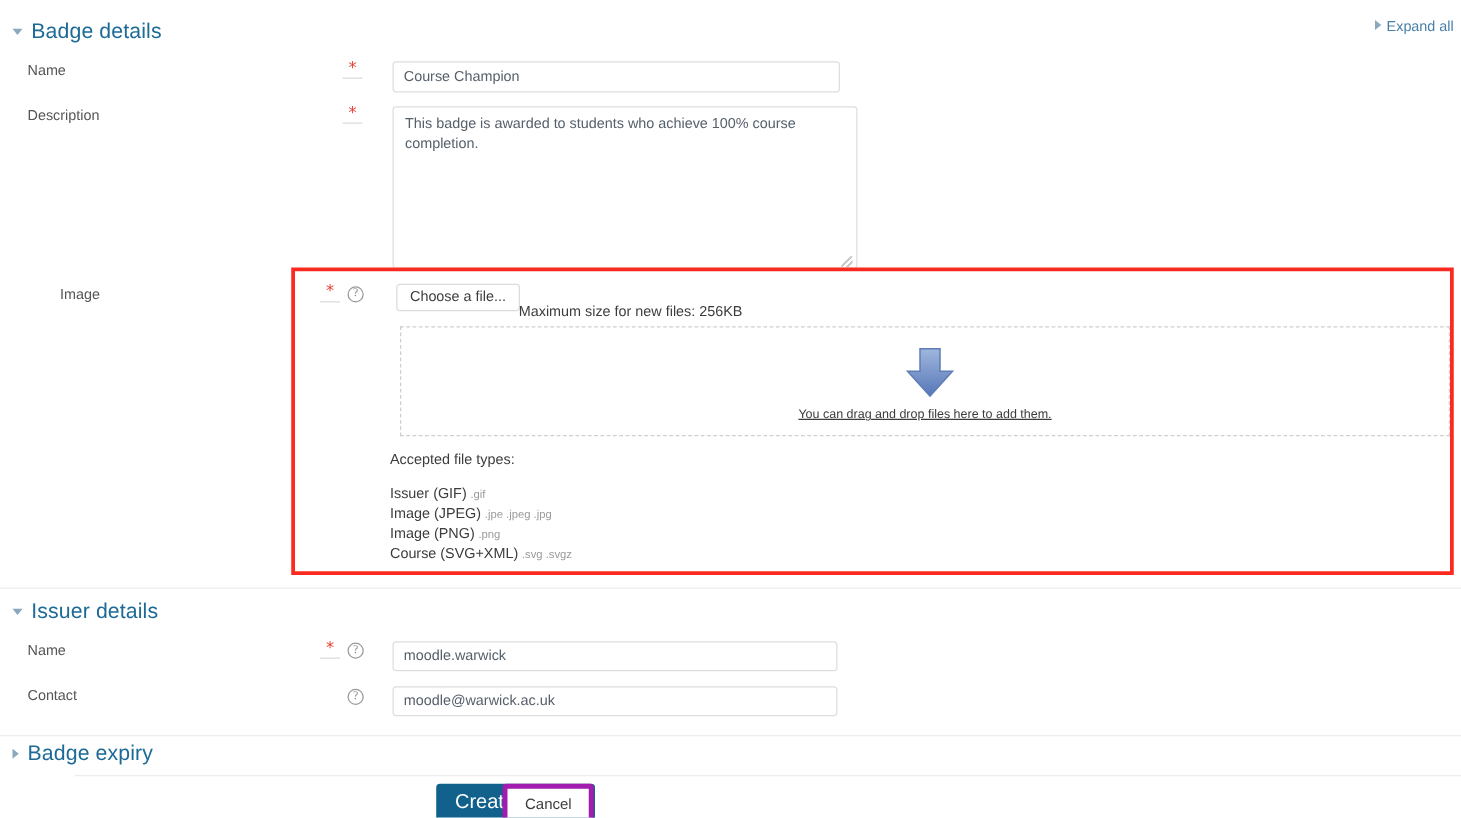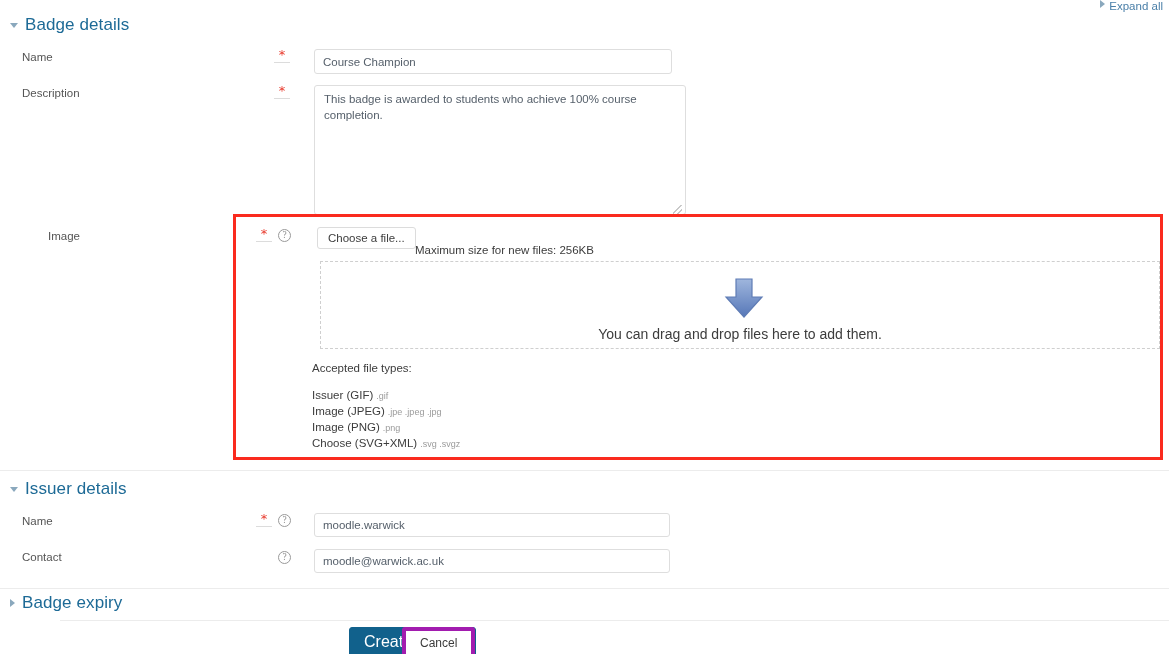--- a/index.html
+++ b/index.html
@@ -8,21 +8,21 @@
     width: 1169px; height: 654px;
     background: #ffffff;
     font-family: "Liberation Sans", sans-serif;
     color: #333333;
     overflow: hidden;
   }
   .page { position: relative; width: 1169px; height: 654px; }
 
   
   .expand-all {
-    position: absolute; top: 0px; right: 6px;
+    position: absolute; top: 16px; right: 6px;
     font-size: 11.5px; color: #4a7fa8;
     display: flex; align-items: flex-start; gap: 4px;
     cursor: pointer;
     margin-left: 12px;
   }
   .tri-right {
     width: 0; height: 0;
     border-left: 5px solid #8aa8bd;
     border-top: 4px solid transparent;
     border-bottom: 4px solid transparent;
@@ -132,22 +132,23 @@
   .dropzone {
     position: absolute;
     border: 1px dashed #cfcfcf;
     background: #ffffff;
   }
   .dz-arrow { position: absolute; }
   .dz-text {
     position: absolute;
     width: 100%;
     text-align: center;
-    font-size: 14px;
+    font-size: 10px;
     color: #3c3c3c;
+    text-decoration: underline;
   }
 
   .accepted-title {
     position: absolute; font-size: 11.5px; color: #3c3c3c;
   }
   .ftype {
     position: absolute;
     font-size: 11.5px; color: #3c3c3c;
     white-space: nowrap;
   }
@@ -240,21 +241,21 @@
   <div class="ftype" style="left:312px; top:389px;">
     <span>Issuer (GIF)</span><span class="ext">.gif</span>
   </div>
   <div class="ftype" style="left:312px; top:405px;">
     <span>Image (JPEG)</span><span class="ext">.jpe .jpeg .jpg</span>
   </div>
   <div class="ftype" style="left:312px; top:421px;">
     <span>Image (PNG)</span><span class="ext">.png</span>
   </div>
   <div class="ftype" style="left:312px; top:437px;">
-    <span>Choose (SVG+XML)</span><span class="ext">.svg .svgz</span>
+    <span>Course (SVG+XML)</span><span class="ext">.svg .svgz</span>
   </div>
 
   <div class="divider" style="left:0px; top:470px; width:1169px;"></div>
 
   <div class="section-header" style="left:10px; top:479px;">
     <span class="tri-down"></span>
     <span class="label">Issuer details</span>
   </div>
 
   <div class="field-label" style="left:22px; top:515px;">Name</div>

